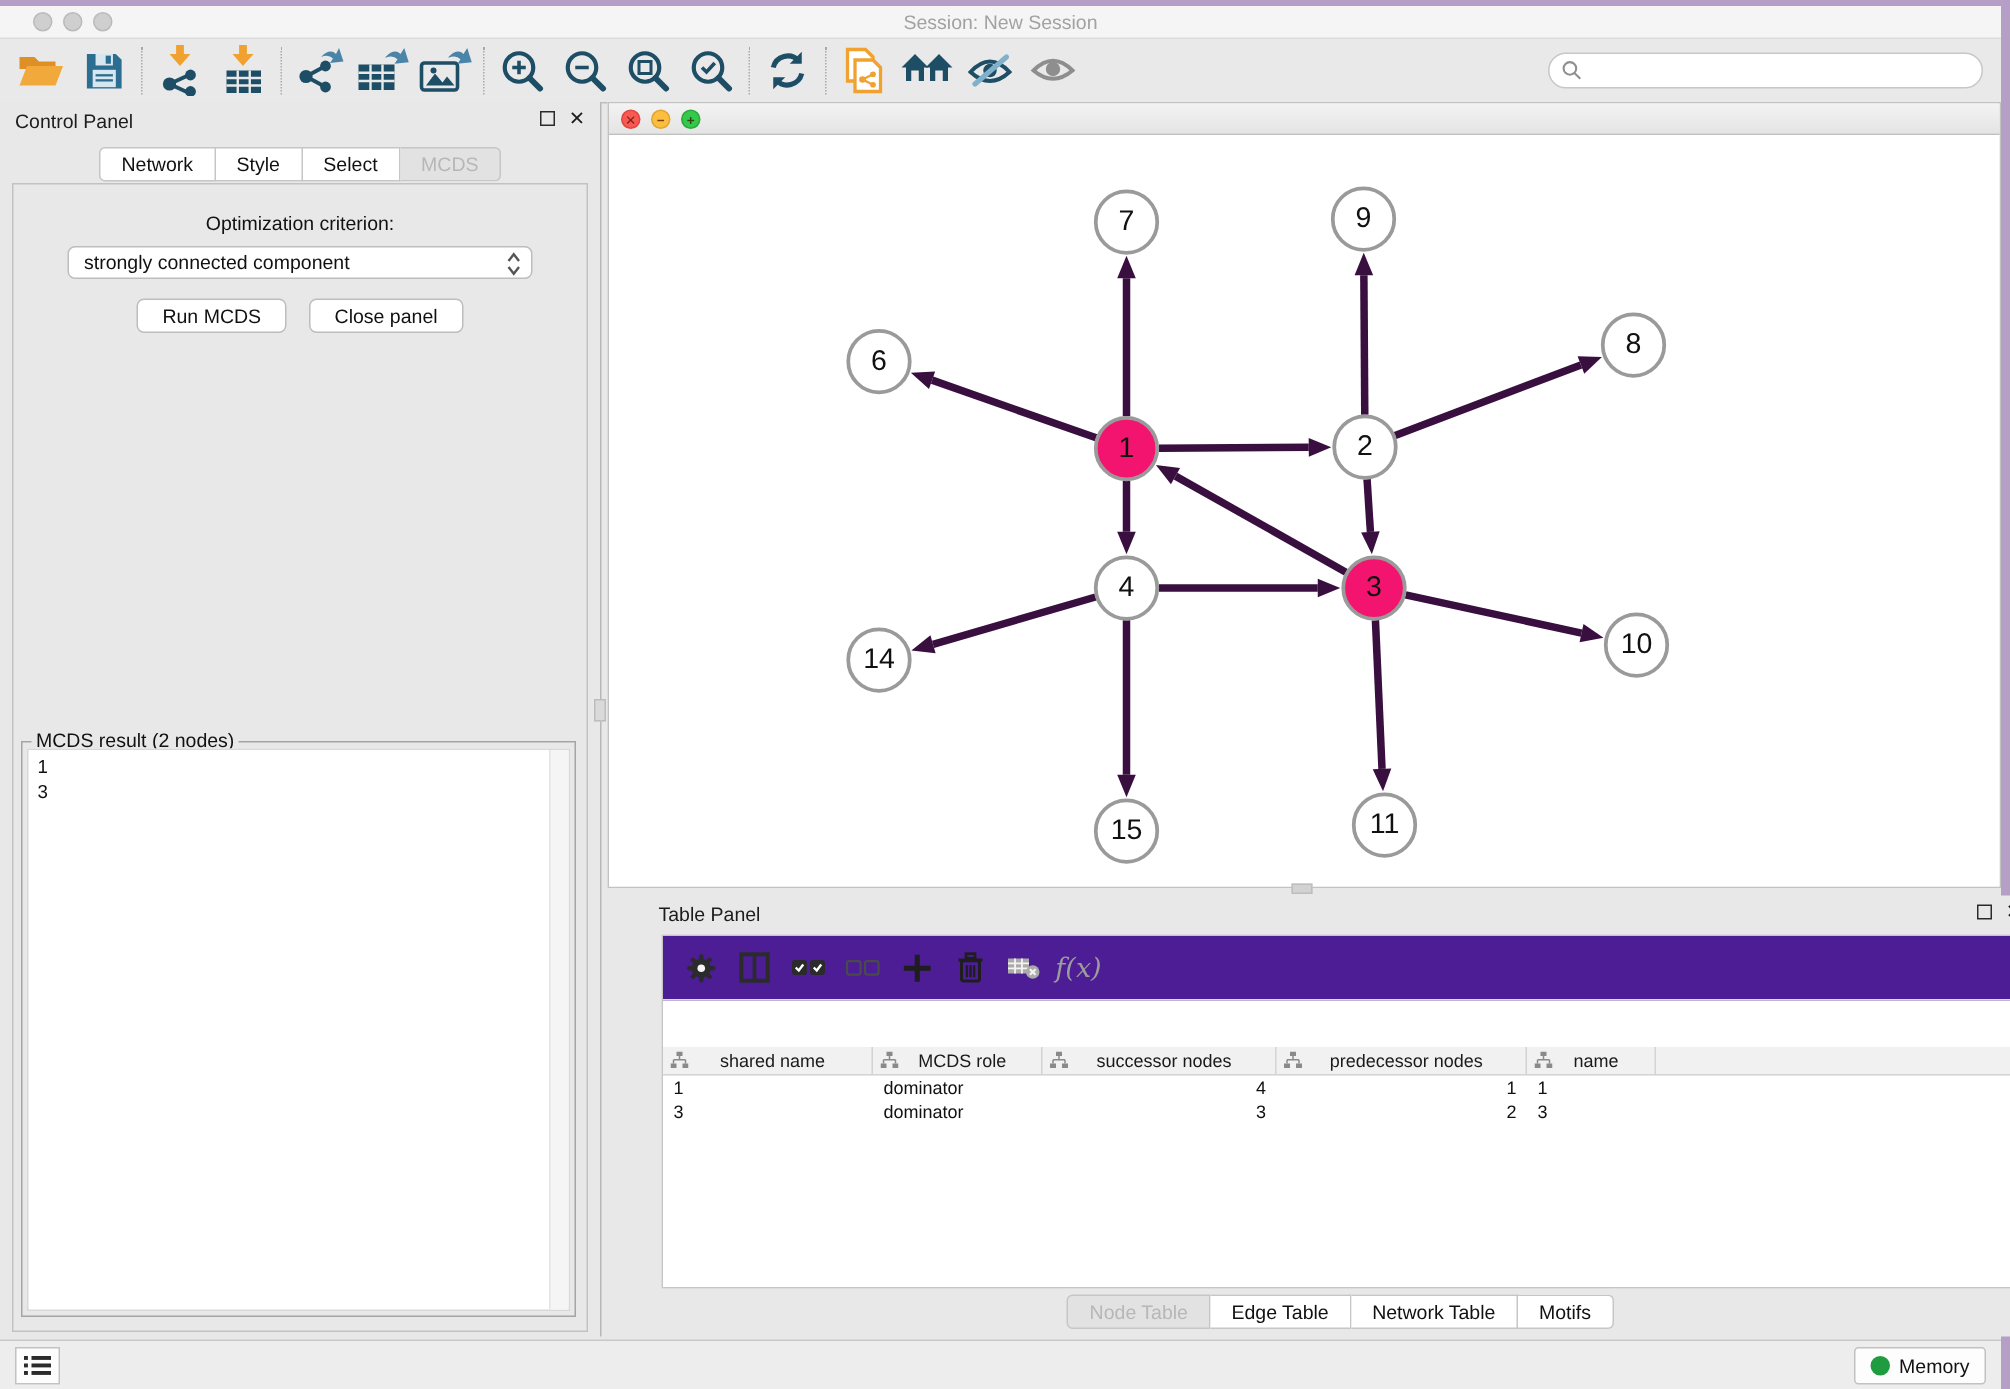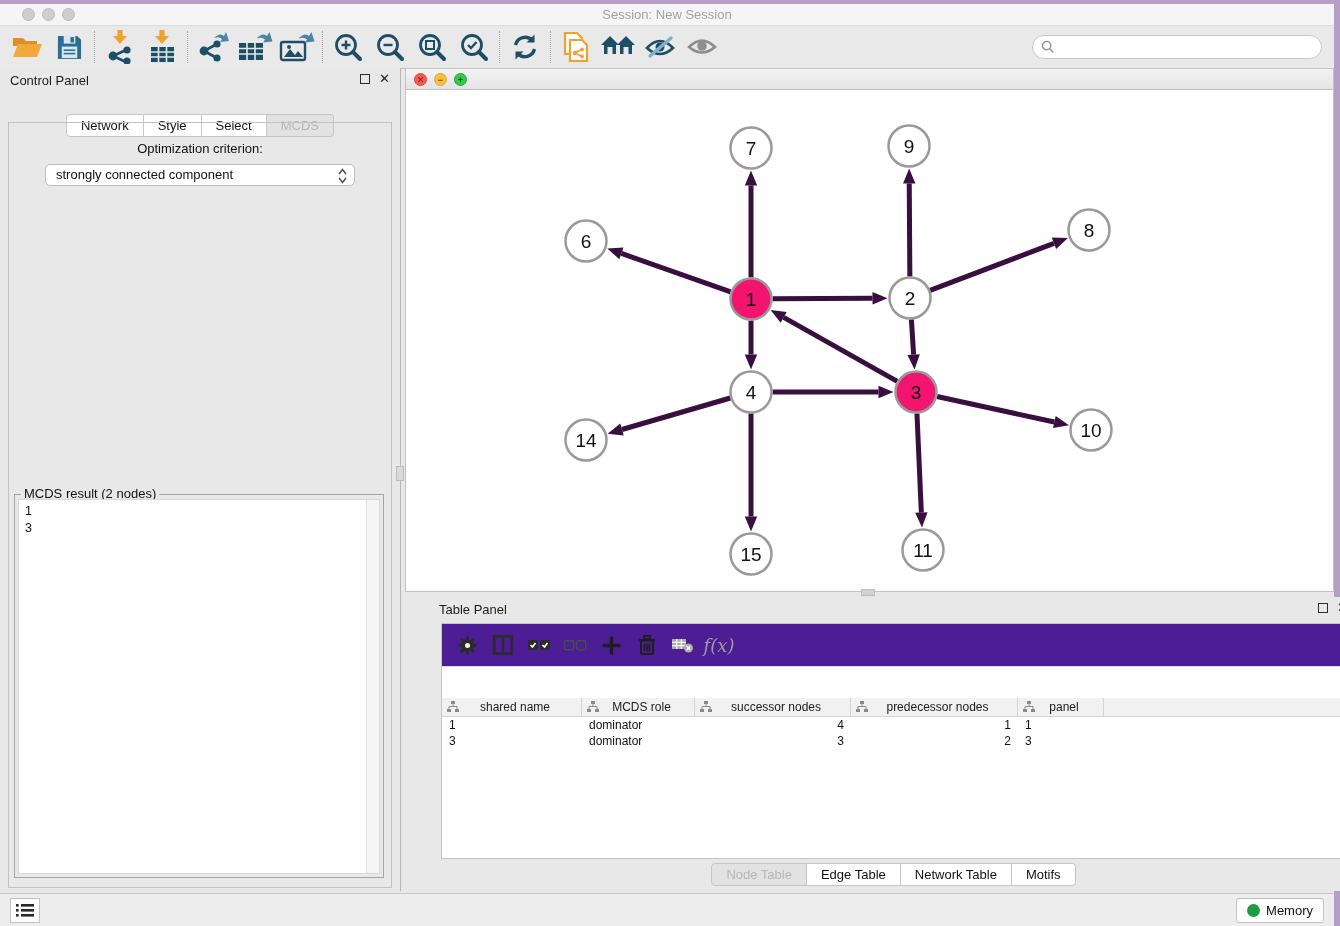--- a/index.html
+++ b/index.html
@@ -21,21 +21,21 @@
   .search-wrap input { border:none; outline:none; flex:1; font-size:12px; background:transparent; }
 
   
   .control-panel { position:absolute; left:0; top:64px; width:401px; height:823px; background:#E8E8E8; border-right:1px solid #B7B7B7; }
   .panel-header { position:relative; height:26px; }
   .panel-header .ph-title { position:absolute; left:10px; top:5px; font-size:13px; color:#1c1c1c; }
   .ph-icons { position:absolute; right:10px; top:5px; display:flex; gap:9px; align-items:center; }
   .mini-float { width:10px; height:10px; border:1.5px solid #2b2b2b; background:transparent; }
   .mini-close { font-size:13px; font-weight:bold; color:#1b1b1b; line-height:11px; }
 
-  .seg-tabs { display:flex; justify-content:center; margin-top:20px; }
+  .seg-tabs { display:flex; justify-content:center; margin-top:4px; }
   .seg-tab { font-size:13px; padding:3px 14px; background:#fff; border:1px solid #C6C6C6; border-left:none; color:#111; }
   .seg-tab:first-child { border-left:1px solid #C6C6C6; border-radius:4px 0 0 4px; }
   .seg-tab:last-child { border-radius:0 4px 4px 0; }
   .seg-tab.disabled { background:#E2E2E2; color:#B7B7B7; }
 
   .mcds-box { position:absolute; left:8px; right:8px; top:54px; bottom:3px; border:1px solid #C2C2C2; }
   .opt-label { margin-top:18px; text-align:center; font-size:13px; color:#111; }
   .mcds-select { position:relative; margin:8px auto 0 auto; width:310px; height:22px; background:#fff; border:1px solid #BDBDBD; border-radius:5px; font-size:13px; line-height:20px; padding-left:10px; color:#111; }
   .stepper { position:absolute; right:7px; top:3px; }
   .btn-row { display:flex; justify-content:center; gap:15px; margin-top:13px; }
@@ -260,20 +260,24 @@
     <div class="mcds-box">
       <div class="opt-label">Optimization criterion:</div>
       <div class="mcds-select">
         <span>strongly connected component</span>
         <span class="stepper">
           <svg width="9" height="16" viewBox="0 0 9 16">
               <path d="M1 6 L4.5 1.5 L8 6" fill="none" stroke="#555" stroke-width="1.6"></path>
               <path d="M1 10 L4.5 14.5 L8 10" fill="none" stroke="#555" stroke-width="1.6"></path>
             </svg>
         </span>
+      </div>
+      <div class="btn-row">
+        <button class="mac-btn">Run MCDS</button>
+        <button class="mac-btn">Close panel</button>
       </div>
       <div class="result-fieldset">
         <span class="result-legend">MCDS result (2 nodes)</span>
         <div class="result-area">
           <div class="result-lines" id="result-lines">
               <div>1</div>
               <div>3</div>
             </div>
           <div class="result-scrollbar"></div>
         </div>
@@ -457,21 +461,21 @@
             </svg>
             <span class="th-label">predecessor nodes</span>
           </div>
           <div class="th" style="width: 86px;">
             <svg width="12" height="12" viewBox="0 0 12 12">
               <rect x="4" y="0" width="4" height="3" fill="#8A8A8A"></rect>
               <path d="M6 3 v2.5 M2 5.5 h8 M2 5.5 v2.5 M10 5.5 v2.5" stroke="#8A8A8A" fill="none" stroke-width="1"></path>
               <rect x="0" y="8" width="4" height="3" fill="#8A8A8A"></rect>
               <rect x="8" y="8" width="4" height="3" fill="#8A8A8A"></rect>
             </svg>
-            <span class="th-label">panel</span>
+            <span class="th-label">name</span>
           </div>
         </div>
       <div id="tbody">
           <div class="trow">
             <div class="td" style="width: 140px; text-align: left;">1</div>
             <div class="td" style="width: 113px; text-align: left;">dominator</div>
             <div class="td" style="width: 156px; text-align: right;">4</div>
             <div class="td" style="width: 167px; text-align: right;">1</div>
             <div class="td" style="width: 86px; text-align: left;">1</div>
           </div>

